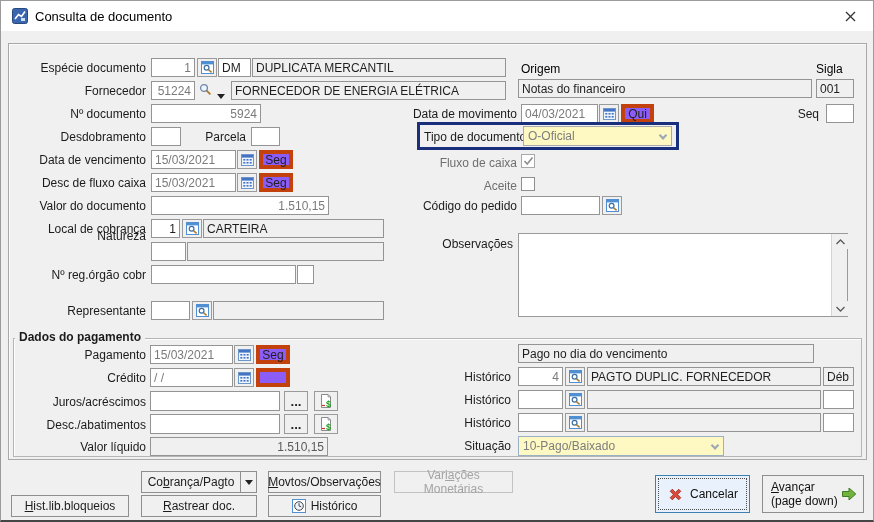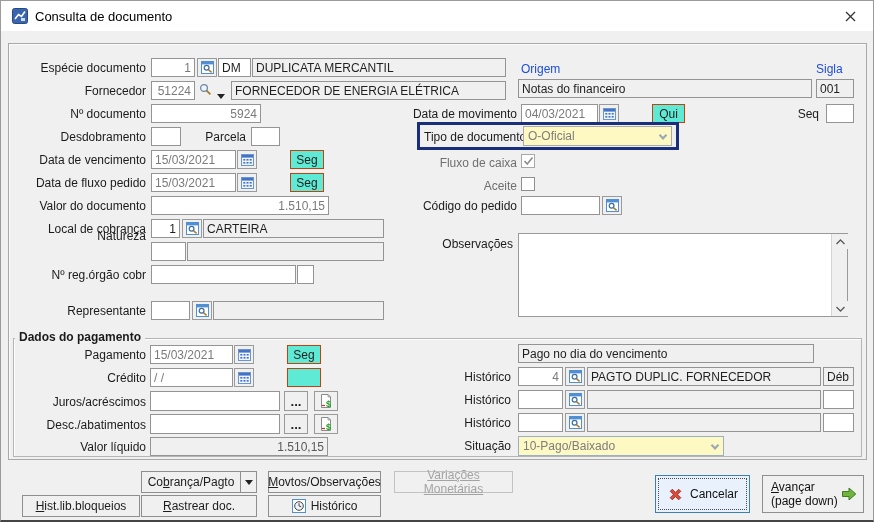--- a/index.html
+++ b/index.html
@@ -12,37 +12,37 @@
     overflow:hidden;
   }
   .titlebar{position:absolute;left:0;top:0;width:100%;height:30px;background:#ffffff;}
   .title-text{position:absolute;left:34px;top:8px;font-size:13px;color:#000;}
   .title-icon{position:absolute;left:11px;top:7px;width:16px;height:16px;}
   .close-btn{position:absolute;right:0;top:0;width:46px;height:30px;display:flex;align-items:center;justify-content:center;background:#ffffff;border:none;cursor:pointer;}
   .main-panel{position:absolute;left:7px;top:42px;width:859px;height:417px;border:1px solid #a8a8a8;box-shadow:inset 1px 1px 0 #fbfbfb;background:#f0f0f0;}
   .groupbox{position:absolute;left:12px;top:337px;width:849px;height:119px;border:1px solid #b5b5b5;box-shadow:inset 1px 1px 0 #fdfdfd;}
   .group-label{position:absolute;left:14px;top:329px;background:#f0f0f0;padding:0 4px;font-weight:bold;color:#1b1b1b;z-index:3;}
   .lbl{position:absolute;white-space:nowrap;color:#1b1b1b;text-align:right;}
-  .lbl-l{position:absolute;white-space:nowrap;color:#1d4ed8;text-align:left;}
+  .lbl-l{position:absolute;white-space:nowrap;color:#000000;text-align:left;}
   .inp{position:absolute;background:#fff;border:1px solid #949494;height:19px;padding:0 3px;display:flex;align-items:center;font-size:12px;color:#7a7a7a;overflow:hidden;white-space:nowrap;}
   .right{justify-content:flex-end;}
   .dark{color:#1f1f1f;}
   .ro{background:#f0f0f0;color:#1f1f1f;}
   .btn-sq{position:absolute;background:#f0f0f0;border:1px solid #9a9a9a;height:19px;width:20px;display:flex;align-items:center;justify-content:center;padding:0;cursor:pointer;}
-  .dow{position:absolute;background:#5eead4;border:1px solid #c2410c;height:19px;display:flex;align-items:center;justify-content:center;color:#1f1f1f;margin-left:31px;}
+  .dow{position:absolute;background:#8b5cf6;border:4px solid #c2410c;height:19px;display:flex;align-items:center;justify-content:center;color:#1f1f1f;}
   .combo{position:absolute;background:#fef9c3;border:1px solid #a9a9a9;display:flex;align-items:center;padding:0 4px;color:#7d7d7d;}
   .combo .chev{position:absolute;right:5px;top:50%;transform:translateY(-60%) rotate(45deg);width:6px;height:6px;border-right:2px solid #9aa7b5;border-bottom:2px solid #9aa7b5;}
   .hl-box{position:absolute;left:416px;top:121px;width:262px;height:28px;border:3px solid #1a2f7c;}
   .chk{position:absolute;width:14px;height:14px;background:#fff;border:1px solid #8f8f8f;display:flex;align-items:center;justify-content:center;}
   .textarea{position:absolute;left:517px;top:232px;width:330px;height:84px;background:#fff;border:1px solid #9a9a9a;}
   .scrollbar{position:absolute;right:0;top:0;width:16px;height:100%;background:#f0f0f0;border-left:1px solid #d4d4d4;}
   .sb-arrow{position:absolute;left:0;width:16px;height:15px;display:flex;align-items:center;justify-content:center;cursor:pointer;background:#f0f0f0;border:none;padding:0;}
   .tri-down{width:0;height:0;border-left:4px solid transparent;border-right:4px solid transparent;border-top:5px solid #222;}
   .fbtn{position:absolute;background:#f0f0f0;border:1px solid #8e8e8e;font-family:inherit;font-size:12px;color:#1c1c1c;display:flex;align-items:center;justify-content:center;gap:5px;padding:0 2px;cursor:pointer;}
-  .fbtn.disabled{color:#a3a3a3;border-color:#c3c3c3;cursor:default;text-decoration:underline;}
+  .fbtn.disabled{color:#a3a3a3;border-color:#c3c3c3;cursor:default;}
   .u{text-decoration:underline;}
   .cancel-btn{position:absolute;left:654px;top:474px;width:95px;height:38px;background:#e9f2fc;border:1px solid #3c7fb1;outline:1px dotted #4a4a4a;outline-offset:-4px;display:flex;align-items:center;justify-content:center;gap:6px;font-family:inherit;font-size:12px;color:#111;cursor:pointer;}
   .advance-btn{position:absolute;left:761px;top:474px;width:102px;height:38px;background:#f0f0f0;border:1px solid #8e8e8e;display:flex;align-items:center;justify-content:space-between;padding:0 6px 0 8px;font-family:inherit;font-size:12px;color:#111;cursor:pointer;}
   .advance-text{text-align:left;line-height:14px;}
   .arrow-seg{position:absolute;right:0;top:0;height:100%;width:16px;border-left:1px solid #8e8e8e;display:flex;align-items:center;justify-content:center;}
 </style>
 </head>
 <body>
 
 <div class="window">
@@ -107,21 +107,21 @@
           <rect x="5.5" y="5" width="2" height="1.6"></rect>
           <rect x="8.7" y="5" width="2" height="1.6"></rect>
         <rect x="2.3" y="8" width="2" height="1.6"></rect>
           <rect x="5.5" y="8" width="2" height="1.6"></rect>
           <rect x="8.7" y="8" width="2" height="1.6"></rect>
       </g>
     </svg>
   </button>
   <div class="dow" style="left:258px;top:149px;width:34px;">Seg</div>
 
-  <div class="lbl" style="left:8px;top:175px;width:137px;">Data de fluxo pedido</div>
+  <div class="lbl" style="left:8px;top:175px;width:137px;">Desc de fluxo caixa</div>
   <div class="inp" style="left:150px;top:172px;width:85px;">15/03/2021</div>
   <button class="btn-sq" style="left:236px;top:172px;">
     <svg width="13" height="12" viewBox="0 0 13 12">
       <rect x="0.5" y="0.5" width="12" height="11" fill="#eef4fb" stroke="#6c96c8"></rect>
       <rect x="1" y="1" width="11" height="2.6" fill="#4472c4"></rect>
       <g fill="#4472c4">
         <rect x="2.3" y="5" width="2" height="1.6"></rect>
           <rect x="5.5" y="5" width="2" height="1.6"></rect>
           <rect x="8.7" y="5" width="2" height="1.6"></rect>
         <rect x="2.3" y="8" width="2" height="1.6"></rect>
@@ -355,21 +355,21 @@
         <span class="tri-down" style="border-top-color:#222;"></span>
       </span>
   </button>
   <button class="fbtn" style="left:267px;top:470px;width:113px;height:22px;">
     <span><span></span><span class="u">M</span><span>ovtos/Observações</span></span>
   </button>
   <button class="fbtn disabled" style="left:393px;top:470px;width:119px;height:22px;">
     <span><span>Var</span><span class="u">ia</span><span>ções Monetárias</span></span>
   </button>
 
-  <button class="fbtn" style="left:10px;top:494px;width:118px;height:22px;margin-left:11px;">
+  <button class="fbtn" style="left:10px;top:494px;width:118px;height:22px;">
     <span><span></span><span class="u">H</span><span>ist.lib.bloqueios</span></span>
   </button>
   <button class="fbtn" style="left:140px;top:494px;width:116px;height:22px;">
     <span><span></span><span class="u">R</span><span>astrear doc.</span></span>
   </button>
   <button class="fbtn" style="left:267px;top:494px;width:113px;height:22px;">
     <svg width="14" height="14" viewBox="0 0 14 14">
       <rect x="0.5" y="0.5" width="13" height="13" fill="#fff" stroke="#4f8fd2"></rect>
       <circle cx="7" cy="7" r="4.3" fill="#eef4fb" stroke="#444" stroke-width="1"></circle>
       <line x1="7" y1="7" x2="7" y2="4.2" stroke="#444" stroke-width="1"></line>

